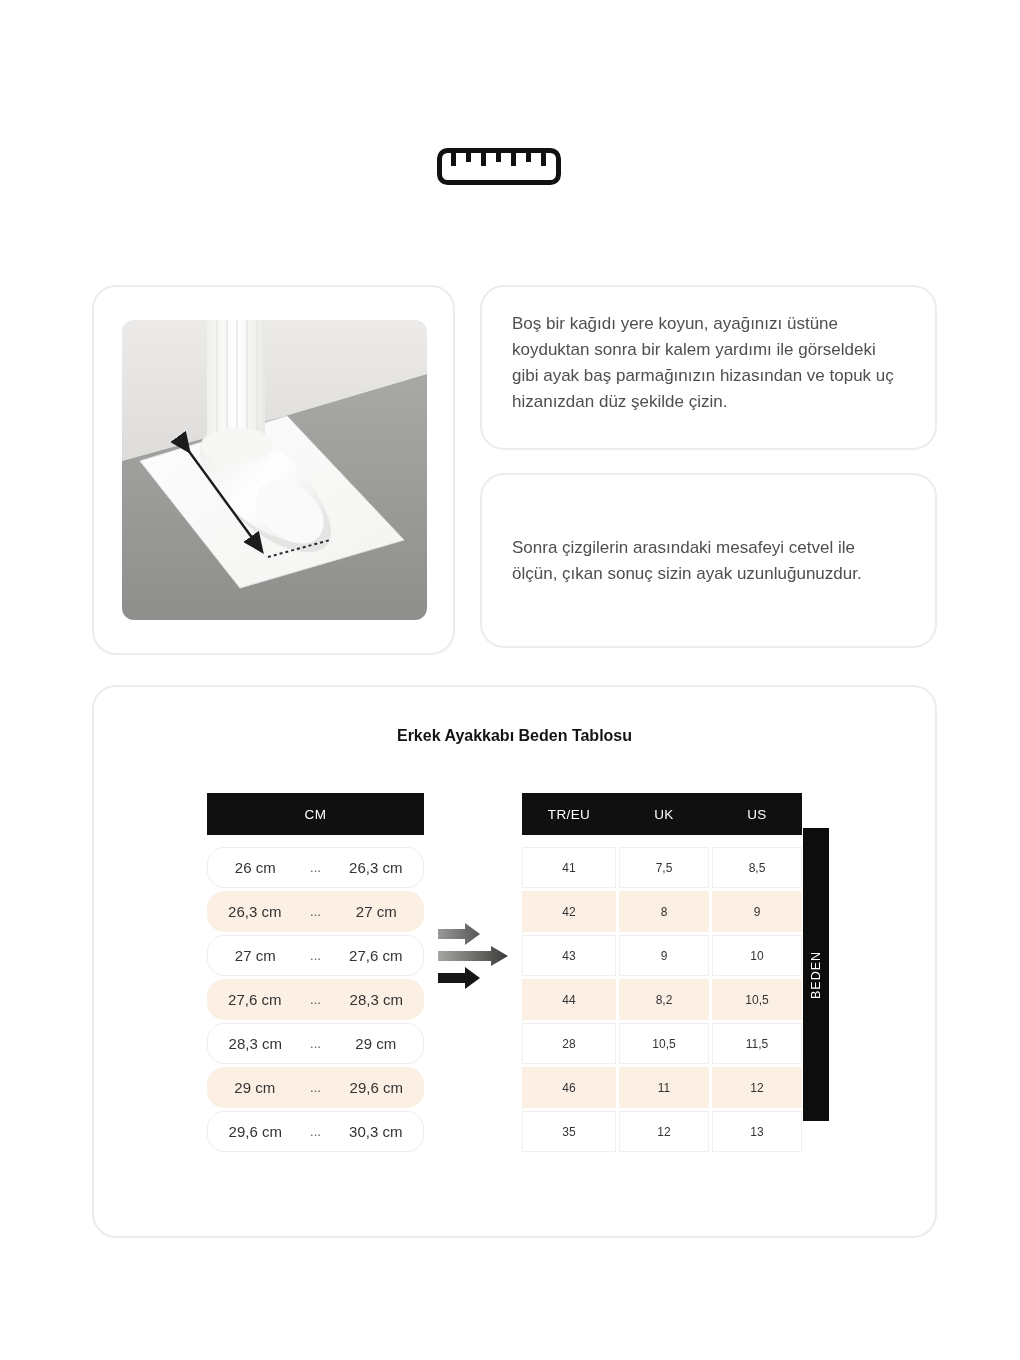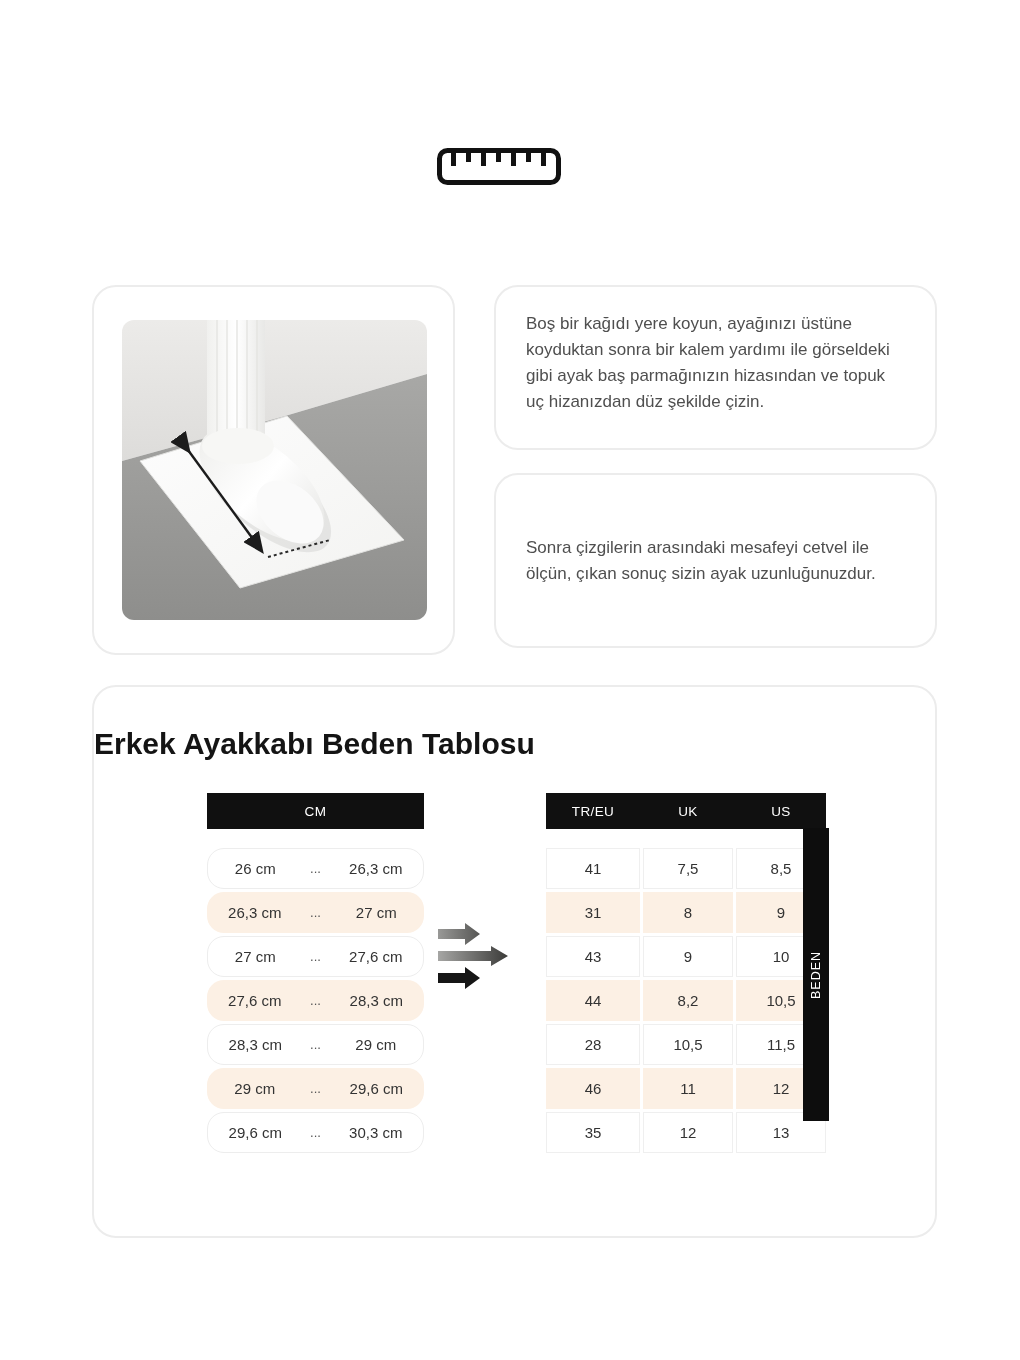--- a/index.html
+++ b/index.html
@@ -9,54 +9,54 @@
     font-family:"Liberation Sans", sans-serif; overflow:hidden;
   }
   
   .ruler-wrap { position:absolute; top:148px; left:437px; width:124px; height:37px; }
   
   .page-title {
     position:absolute; top:222px; left:0; width:1020px; text-align:center;
     font-size:23px; font-weight:bold; color:#141414; letter-spacing:.2px;
   }
   
-  .intro-row { position:absolute; top:285px; left:92px; width:845px; display:flex; gap:39px; }
+  .intro-row { position:absolute; top:285px; left:92px; width:845px; display:flex; gap:25px; }
   .card { border:2px solid #ececec; border-radius:24px; background:#fff; }
   .image-card { width:363px; height:370px; flex:0 0 363px; padding:33px 28px; }
   .image-card svg { display:block; border-radius:12px; }
   .intro-col { flex:1; display:flex; flex-direction:column; }
   .text-card { padding:24px 30px; color:#4f4f4f; font-size:17px; line-height:26px; }
   .text-card.first { height:165px; margin-bottom:23px; }
   .text-card.second { height:175px; display:flex; align-items:center; padding-top:0; padding-bottom:0;justify-content:center; }
   
   .big-card { position:absolute; top:685px; left:92px; width:845px; height:553px; }
   .chart-title {
-    position:absolute; top:40px; left:0; width:100%; text-align:left;
-    font-size:30px; font-weight:bold; color:#141414;
+    position:absolute; top:40px; left:0; width:100%; text-align:center;
+    font-size:16px; font-weight:bold; color:#141414;
   }
   .thead {
-    height:36px; background:#101010; color:#fff; display:flex; align-items:center;
-    justify-content:center; font-size:13.5px; font-weight:500; letter-spacing:.4px; margin-bottom:19px;
+    height:42px; background:#101010; color:#fff; display:flex; align-items:center;
+    justify-content:center; font-size:13.5px; font-weight:500; letter-spacing:.4px; margin-bottom:12px;
   }
   
   .cm-table { position:absolute; top:106px; left:113px; width:217px; }
   .cm-rows > div:nth-of-type(odd) { background:#fff; border:1px solid #ededed; }
   .cm-rows > div:nth-of-type(even) { background:#fcf0e4; }
   .cm-row { height:41px; margin-bottom:3px; display:flex; align-items:center;border-radius:17px; }
   .cm-row .v { flex:1; text-align:center; font-size:15px; color:#333; }
   .cm-row .sep { width:26px; text-align:center; font-size:13px; color:#555; }
   
   .arrows { position:absolute; top:236px; left:344px; width:70px; height:66px; }
   
-  .size-table { position:absolute; top:106px; left:452px; width:280px; }
+  .size-table { position:absolute; top:106px; left:428px; width:280px; }
   .thead3 { display:flex; gap:3px; }
   .thead3 span, .size-row .cell { width:90px; text-align:center; }
   .thead3 span:first-child, .size-row .cell:first-child { width:94px; }
   .size-rows .size-row { display:flex; gap:3px; height:41px; margin-bottom:3px; }
-  .size-row .cell { display:flex; align-items:center; justify-content:center; font-size:15px; color:#333; }
+  .size-row .cell { display:flex; align-items:center; justify-content:center; font-size:12px; color:#333; }
   .size-rows > div:nth-of-type(odd) .cell { background:#fff; border:1px solid #efefef; }
   .size-rows > div:nth-of-type(even) .cell { background:#fcf0e4; }
   
   .beden-bar {
     position:absolute; top:141px; left:709px; width:26px; height:293px;
     background:#0d0d0d; color:#fff; display:flex; align-items:center; justify-content:center;
     writing-mode:vertical-rl; transform:rotate(180deg);
     font-size:12.5px; letter-spacing:1px; font-weight:500;
   }
 </style>
@@ -222,21 +222,21 @@
       </div>
       <div class="size-rows">
 
           <div class="size-row">
             <span class="cell">41</span>
             <span class="cell">7,5</span>
             <span class="cell">8,5</span>
           </div>
 
           <div class="size-row">
-            <span class="cell">31</span>
+            <span class="cell">42</span>
             <span class="cell">8</span>
             <span class="cell">9</span>
           </div>
 
           <div class="size-row">
             <span class="cell">43</span>
             <span class="cell">9</span>
             <span class="cell">10</span>
           </div>
 

